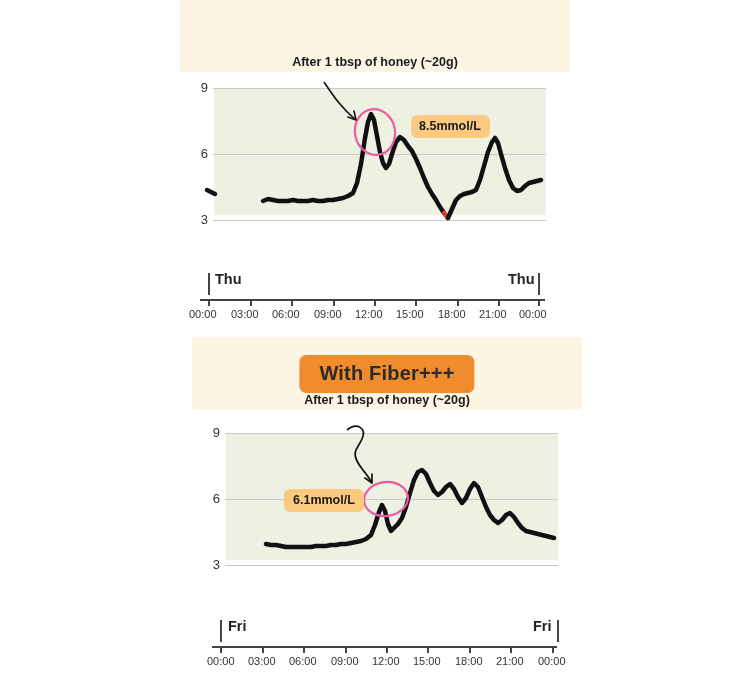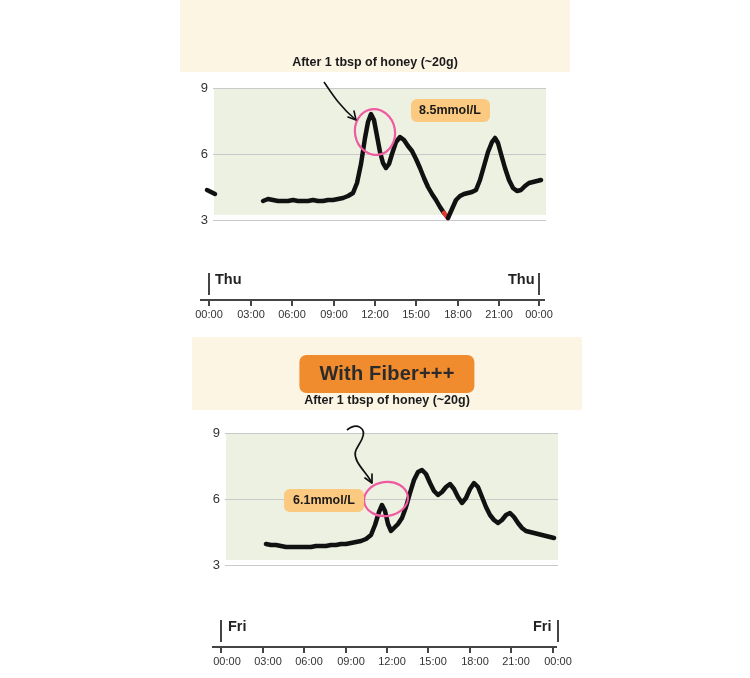--- a/index.html
+++ b/index.html
@@ -113,21 +113,20 @@
   .tick-tall {
     position: absolute;
     width: 2px;
     height: 16px;
     background: #444;
   }
   .tick-label {
     position: absolute;
     font-size: 11px;
     color: #333;
-    text-align: center;
     width: 40px;
   }
   .day-label {
     position: absolute;
     font-size: 14.5px;
     font-weight: bold;
     color: #222;
     text-align: center;
   }
 </style>
@@ -163,21 +162,21 @@
       <path d="M448,138 L452,129 L456,120 L460,116 L464,114 L468,113 L472,112 L476,110 L480,100 L484,86
                L488,72 L492,62 L495,58 L498,63 L501,74 L505,88 L509,100 L513,108 L517,111 L521,110
                L525,106 L529,103 L533,102 L537,101 L541,100" fill="none" stroke="#111111" stroke-width="4.5" stroke-linecap="round" stroke-linejoin="round"></path>
 
       <ellipse cx="375" cy="52" rx="20" ry="23" fill="none" stroke="#ef5ba1" stroke-width="2.2" transform="rotate(-10 375 52)"></ellipse>
 
       <path d="M324,2 C332,14 341,28 356,40" fill="none" stroke="#111111" stroke-width="1.6"></path>
       <path d="M356,40 L348,37 M356,40 L354,31" fill="none" stroke="#111111" stroke-width="1.6" stroke-linecap="round"></path>
     </svg>
 
-    <div class="callout" style="left:411px;top:19px;padding-left:8px;">8.5mmol/L</div>
+    <div class="callout" style="left:411px;top:35px;padding-left:8px;">8.5mmol/L</div>
   </div>
 
   <div class="time-axis" style="top:268px;height:60px;">
     <div class="time-line" style="left:200px;top:31px;width:345px;"></div>
     <div class="tick-tall" style="left:208px;top:5px;height:22px;"></div>
     <div class="tick-tall" style="left:538px;top:5px;height:22px;"></div>
     <div class="day-label" style="left:215px;top:3px;">Thu</div>
     <div class="day-label" style="left:508px;top:3px;">Thu</div>
 
     <div class="tick" style="left:208px;top:31px;"></div>

